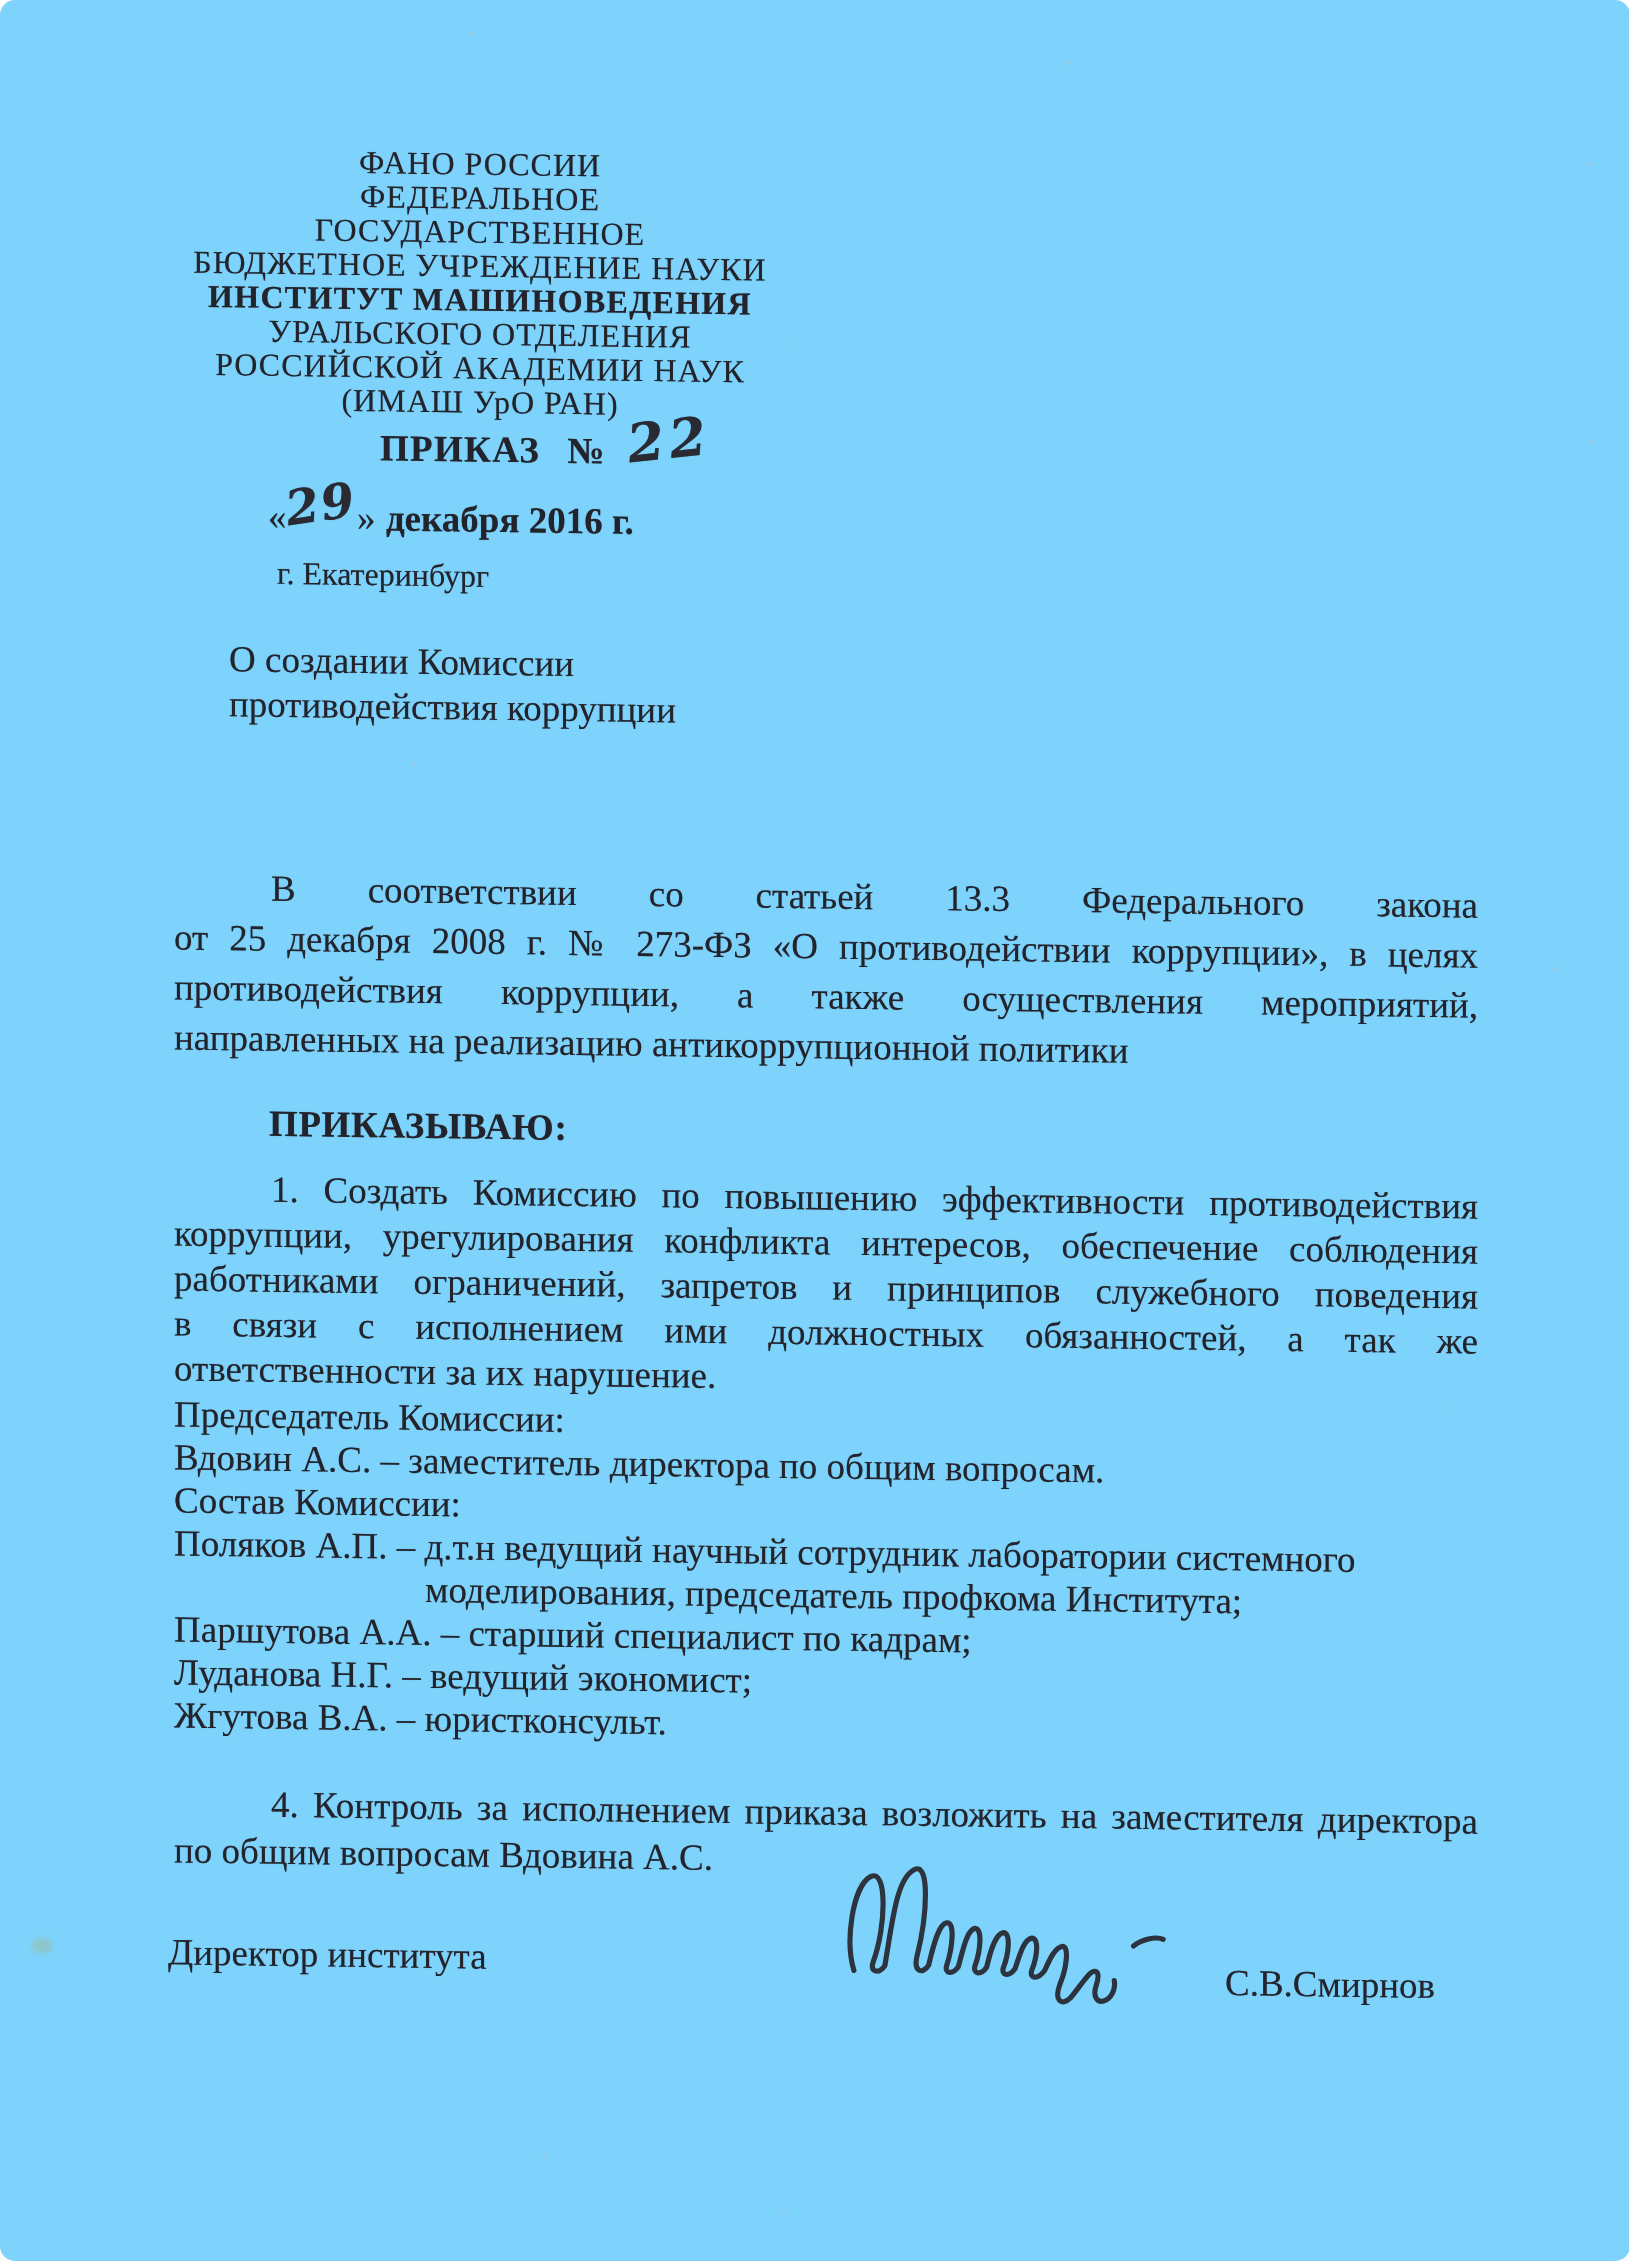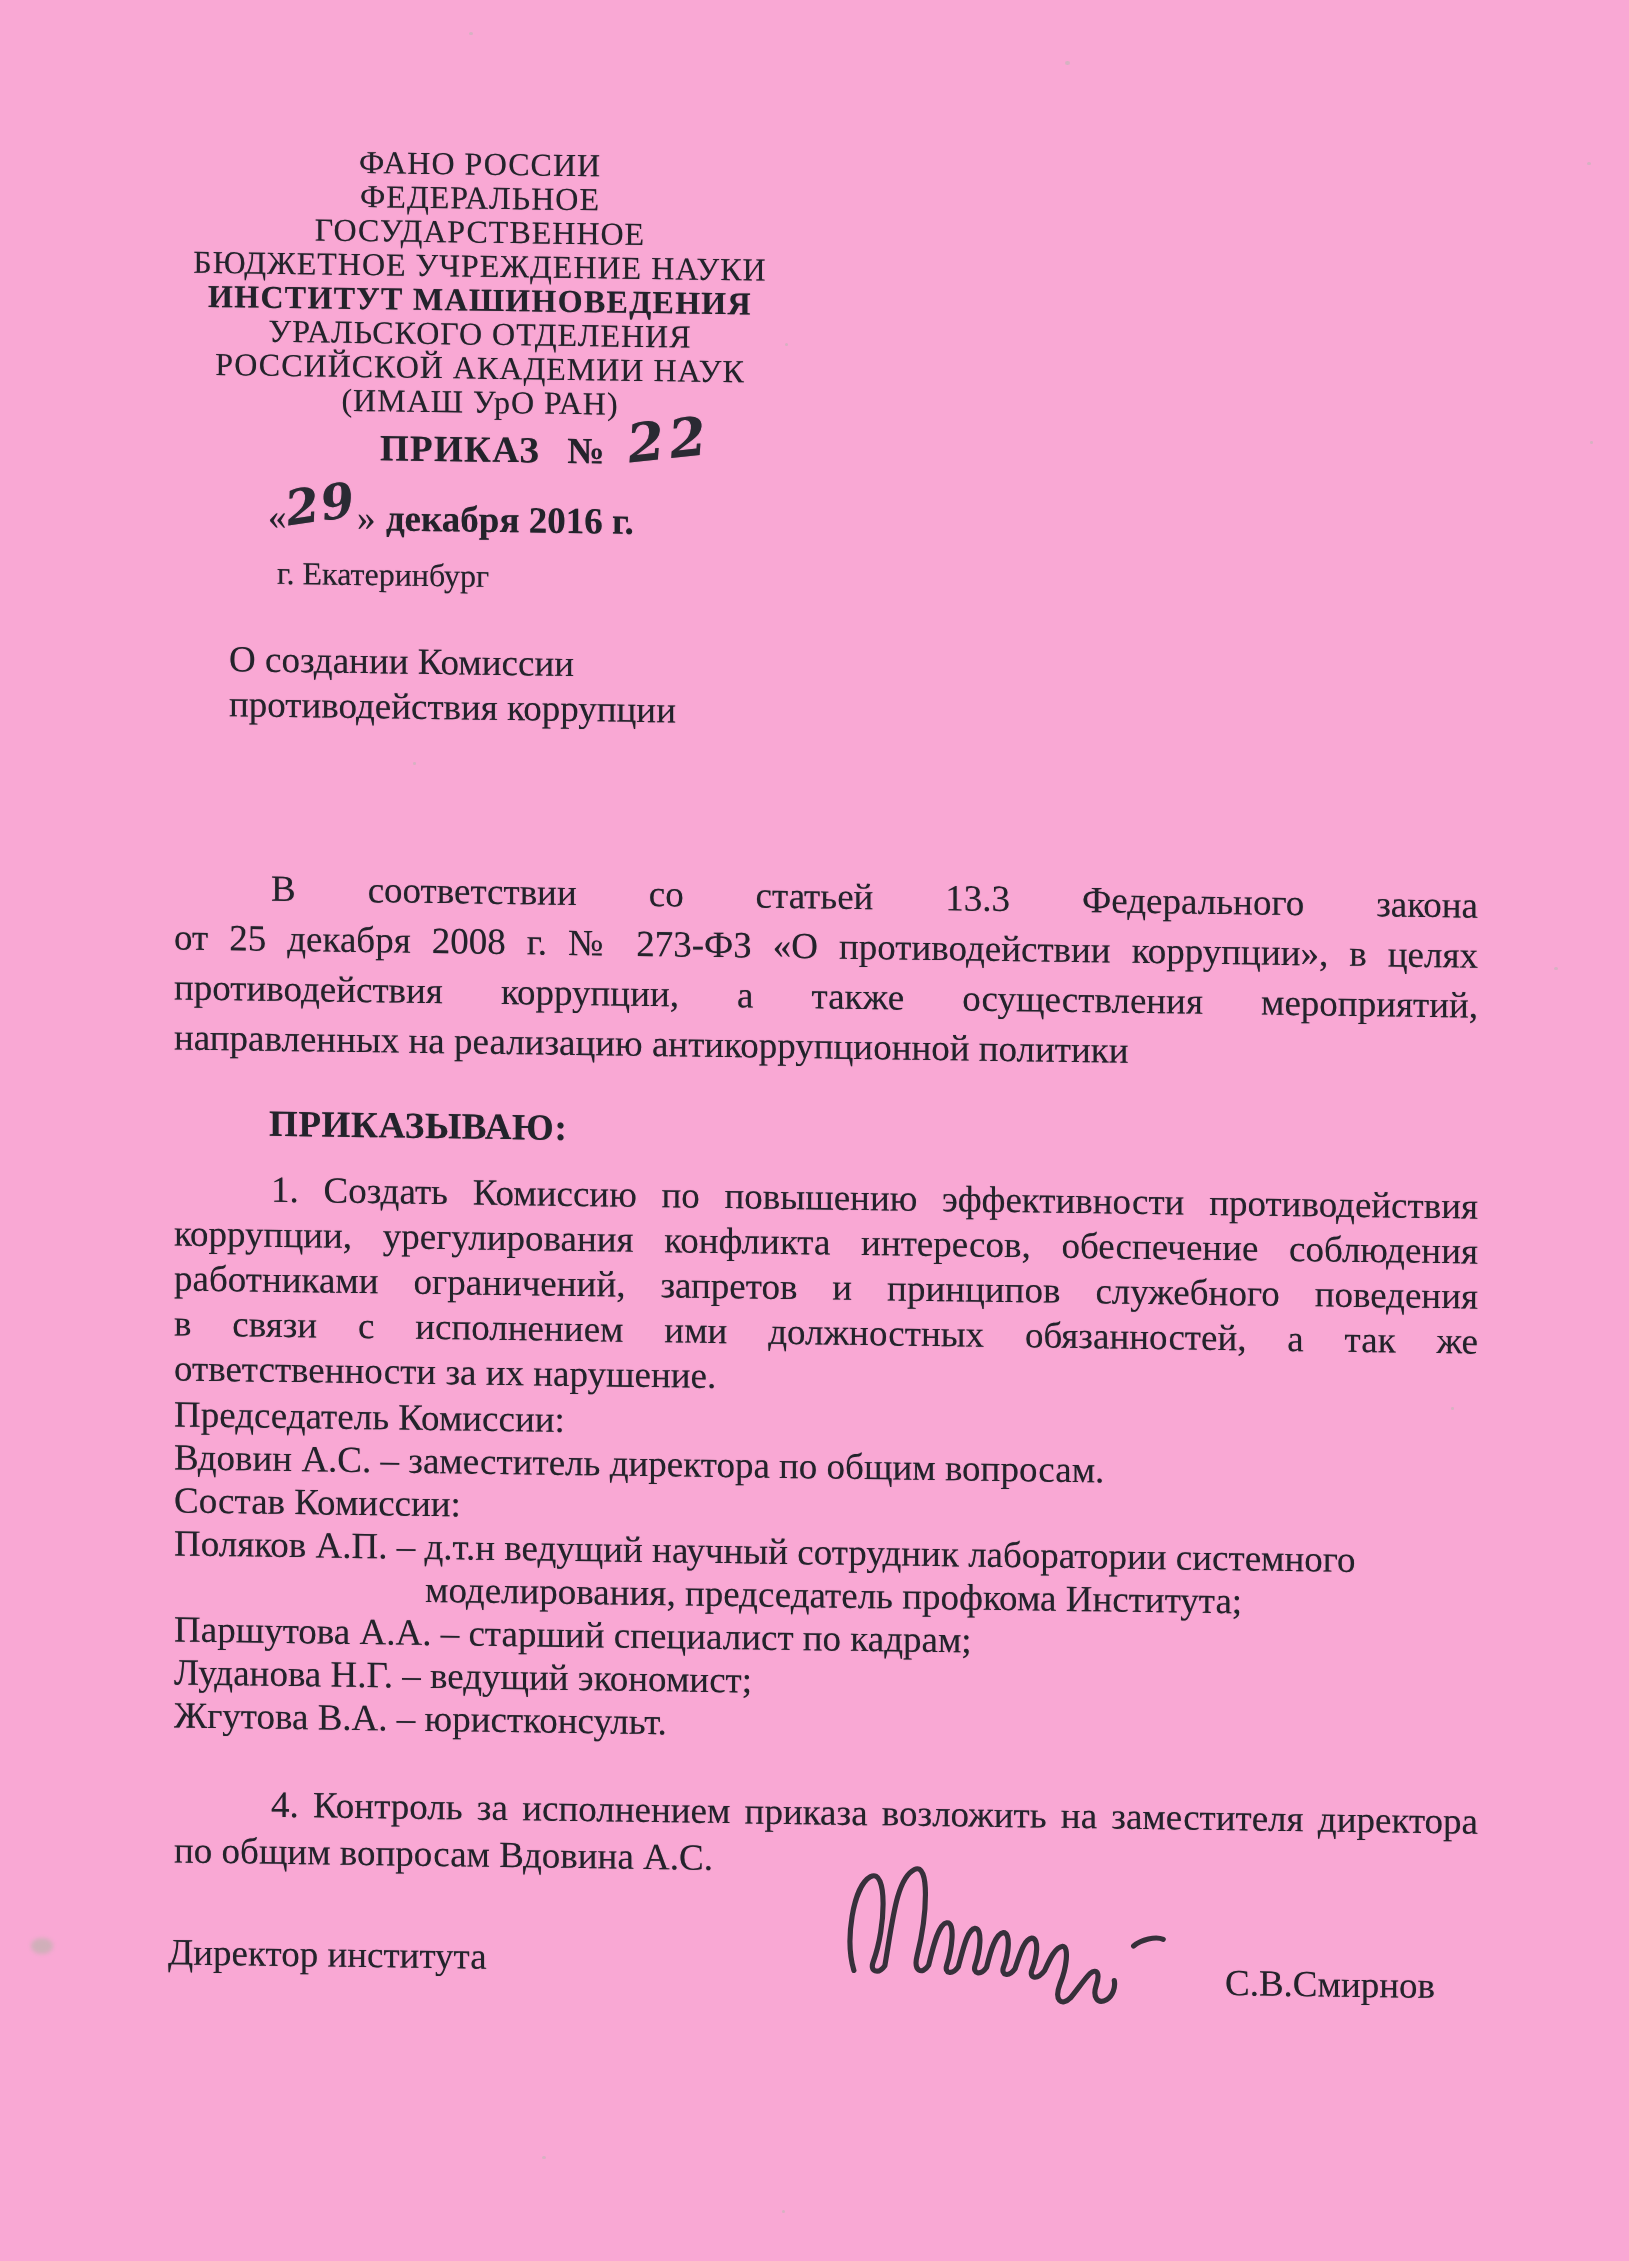--- a/index.html
+++ b/index.html
@@ -3,21 +3,21 @@
 <meta charset="utf-8">
 <style>
   html,body{margin:0;padding:0;}
   body{
     width:1630px;height:2261px;
     background:#fdfdfb;
     font-family:"Liberation Serif", serif;
   }
   .sheet{
     position:relative;width:1630px;height:2261px;overflow:hidden;
-    background:#f9a8d4;color:#23232b;
+    background:#7dd3fc;color:#23232b;border-radius:15px;
   }
   .skew{
     position:absolute;inset:0;
     transform:skewY(0.8deg);
     transform-origin:0 0;
   }
   .txt{text-shadow:0 0 0.8px rgba(35,35,43,.5);}
   
   #org-header{
     position:absolute;top:140px;left:193px;width:574px;

